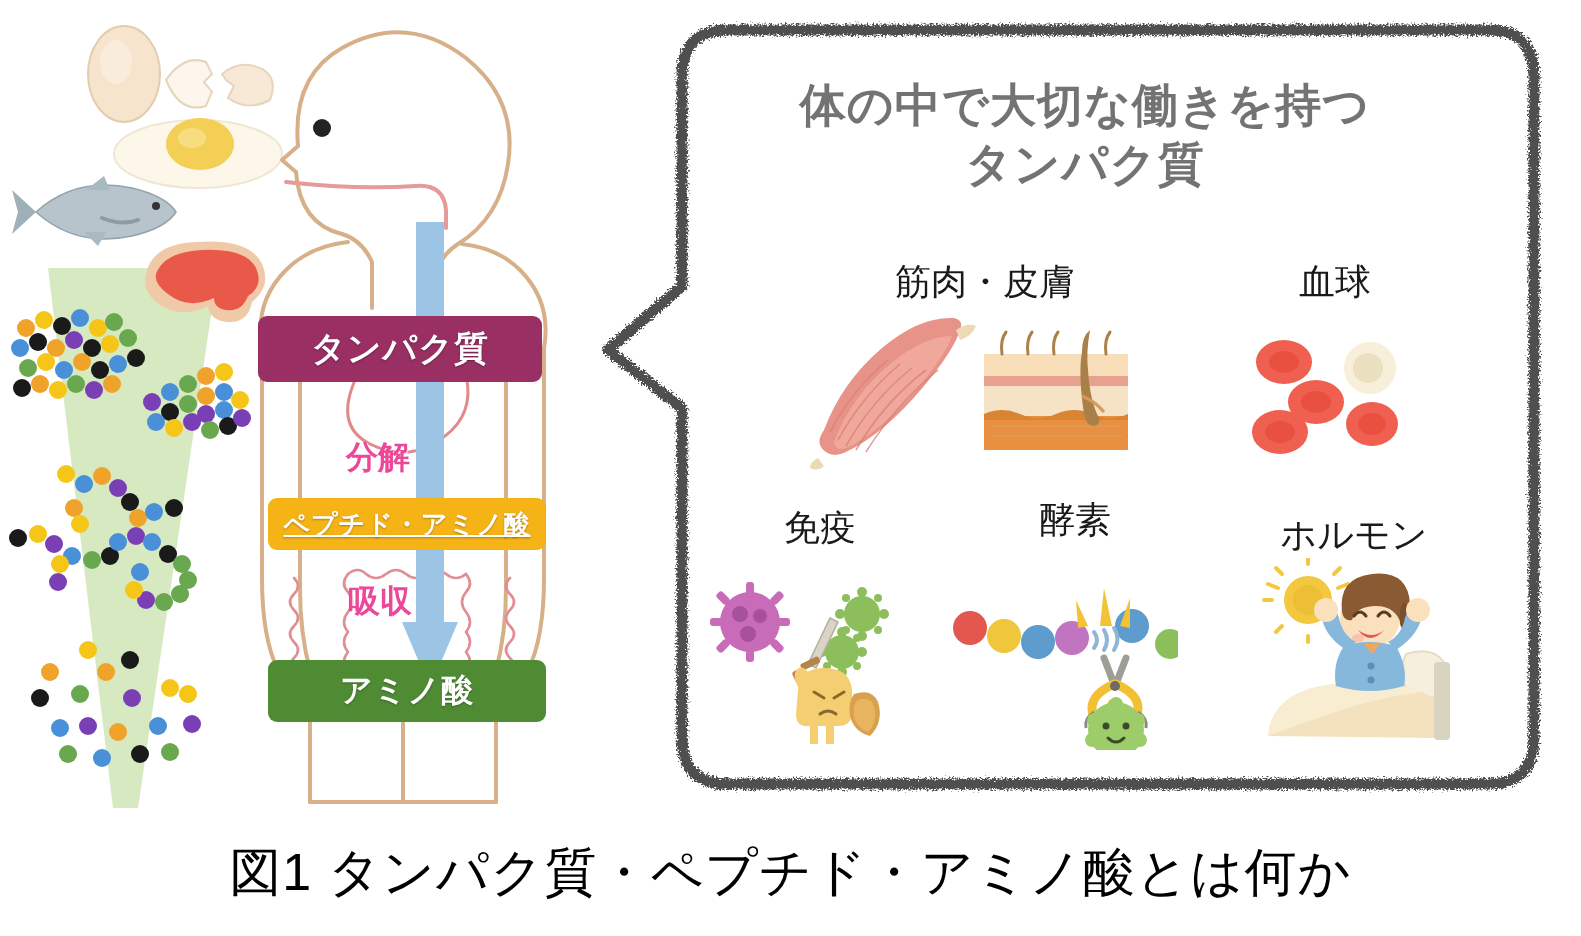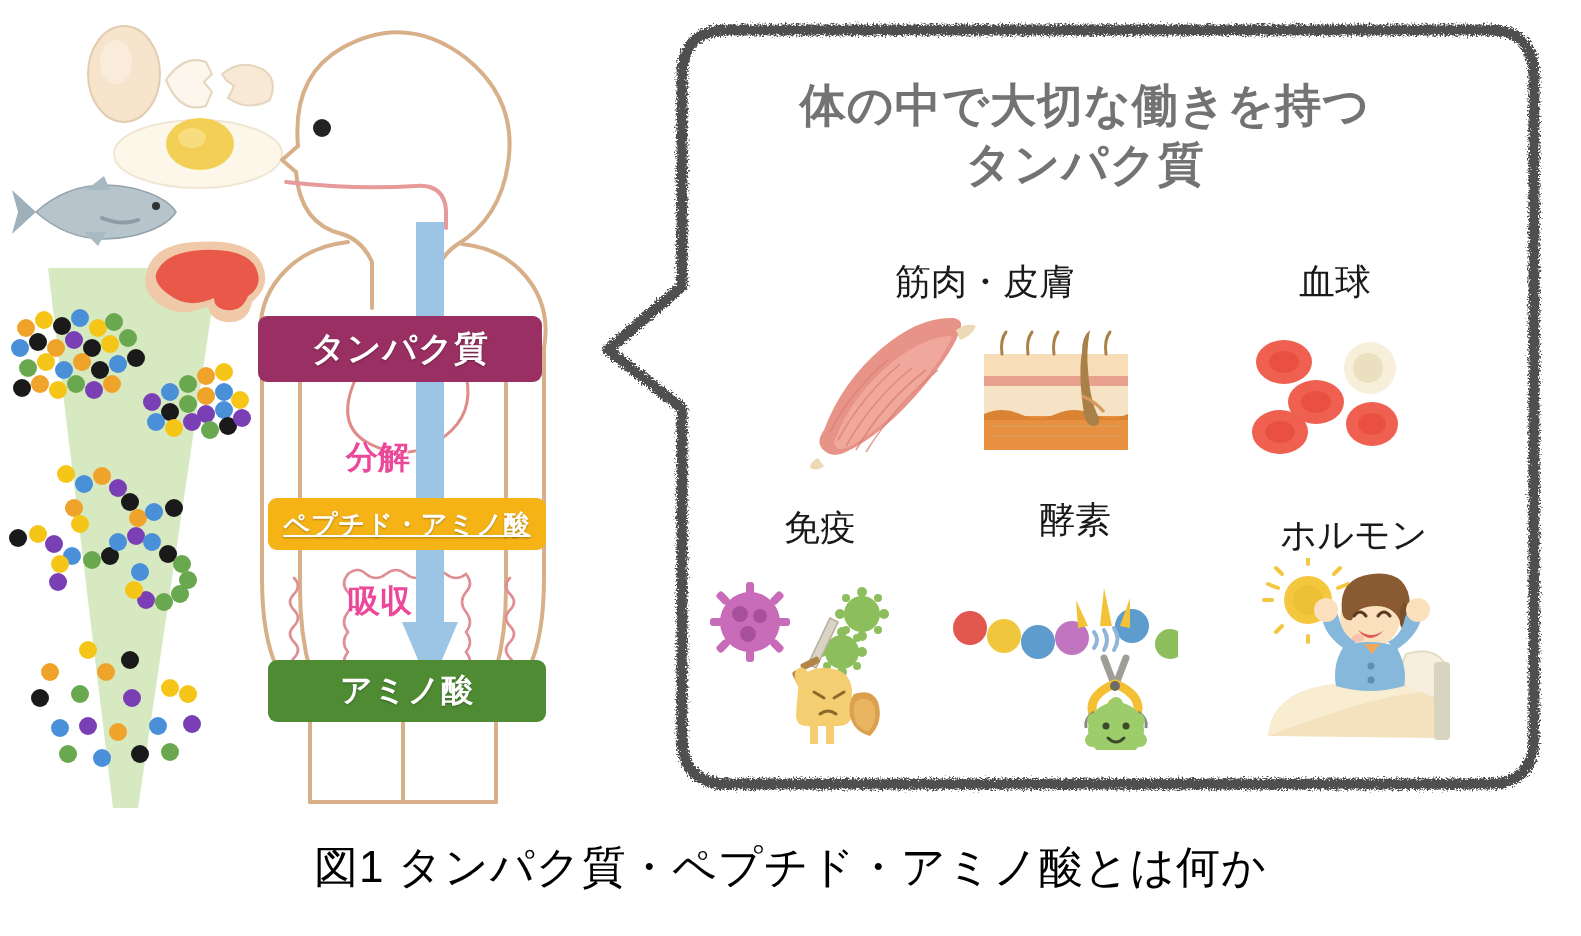--- a/index.html
+++ b/index.html
@@ -45,21 +45,21 @@
   #cat-muscle{left:860px;top:258px;width:250px;}
   #cat-blood{left:1230px;top:258px;width:210px;}
   #cat-immune{left:720px;top:504px;width:200px;}
   #cat-enzyme{left:975px;top:496px;width:200px;}
   #cat-hormone{left:1234px;top:496px;width:240px;margin-top:15px;}
 
   .icon-slot{position:absolute;}
 
   
   #caption{position:absolute;left:0;top:838px;width:1581px;text-align:center;
-           font-size:44px;color:#000;letter-spacing:1px;}
+           font-size:52px;color:#000;letter-spacing:1px;}
 </style>
 </head>
 <body>
 
 <div id="figure">
 
   <div id="left-panel">
 
     <svg id="green-wedge" viewBox="0 0 230 540">
       <polygon points="40,0 210,0 130,540 105,540" fill="#cfe5b6" opacity="0.85"></polygon>

